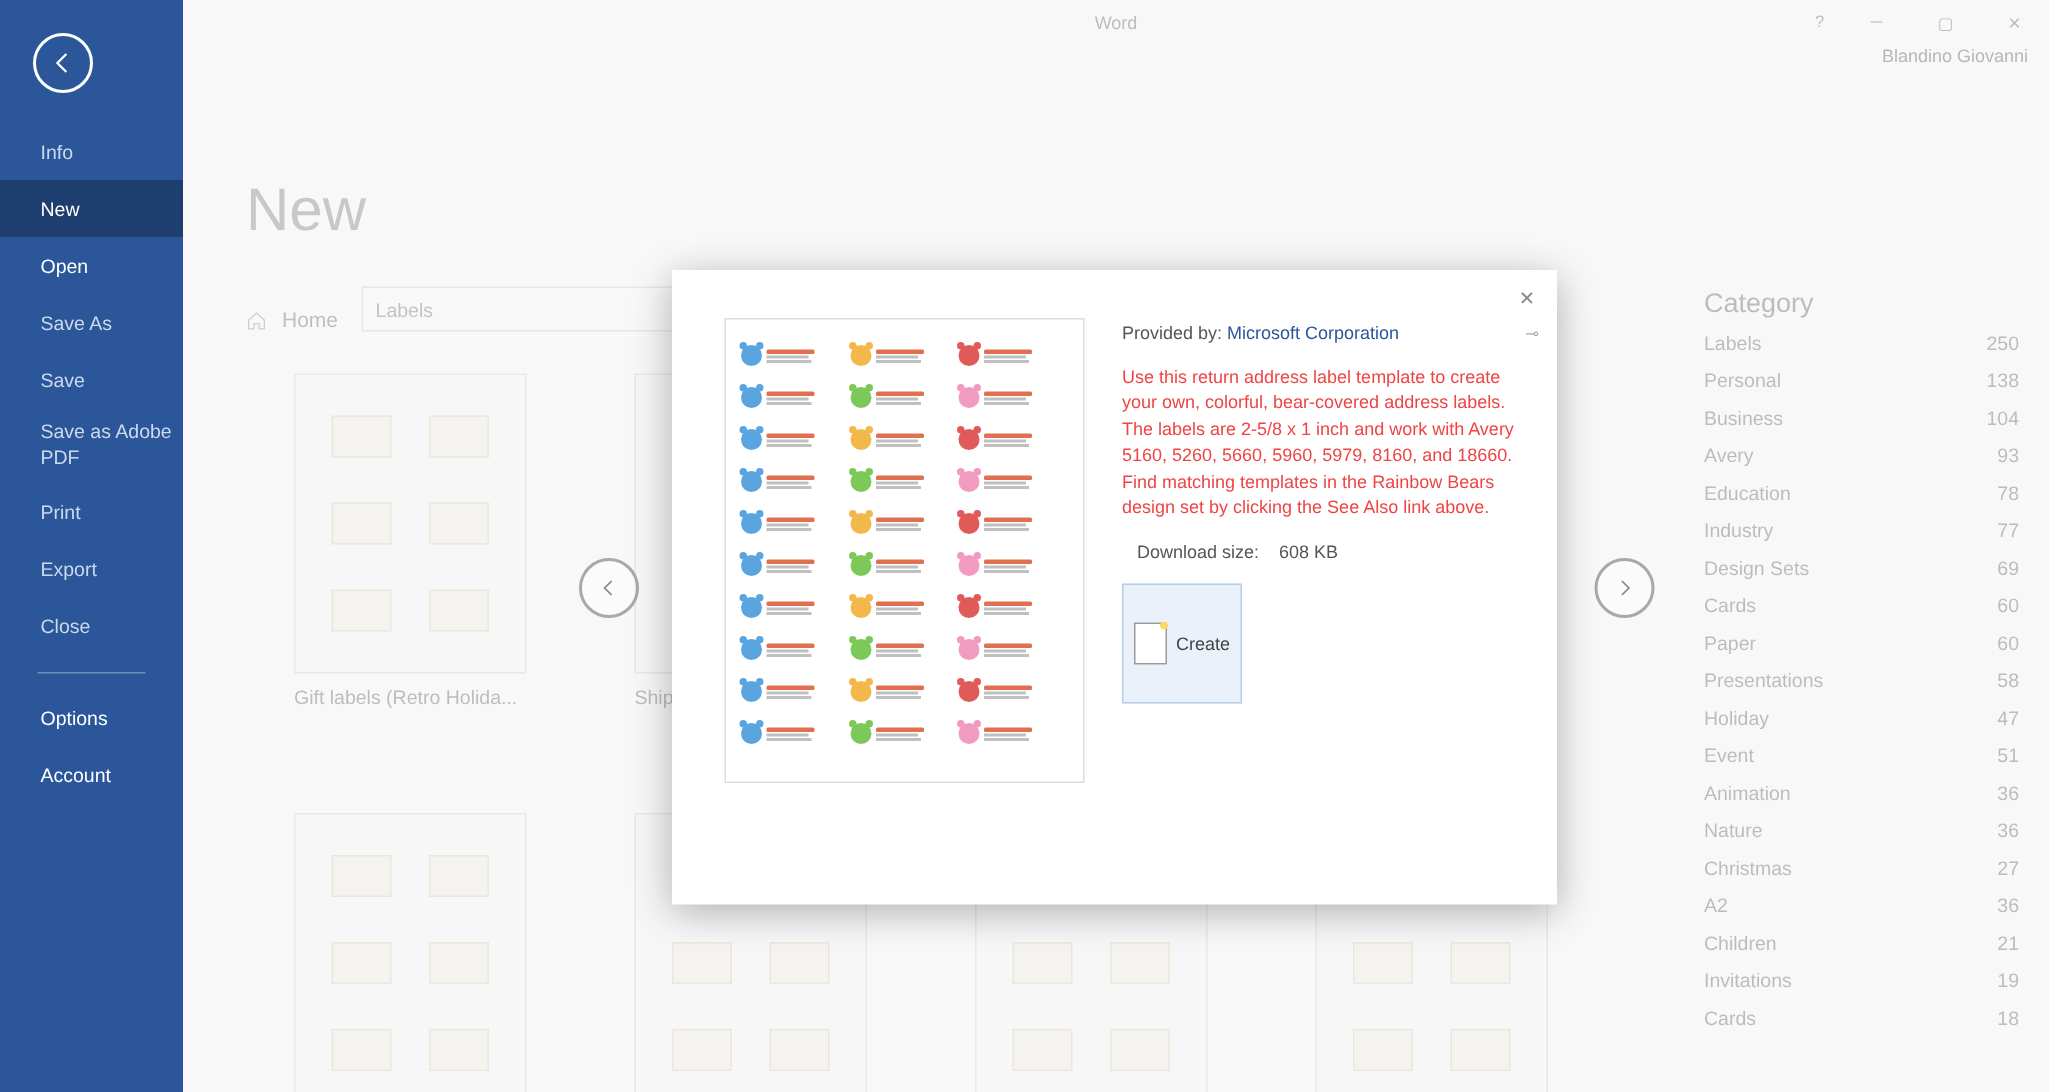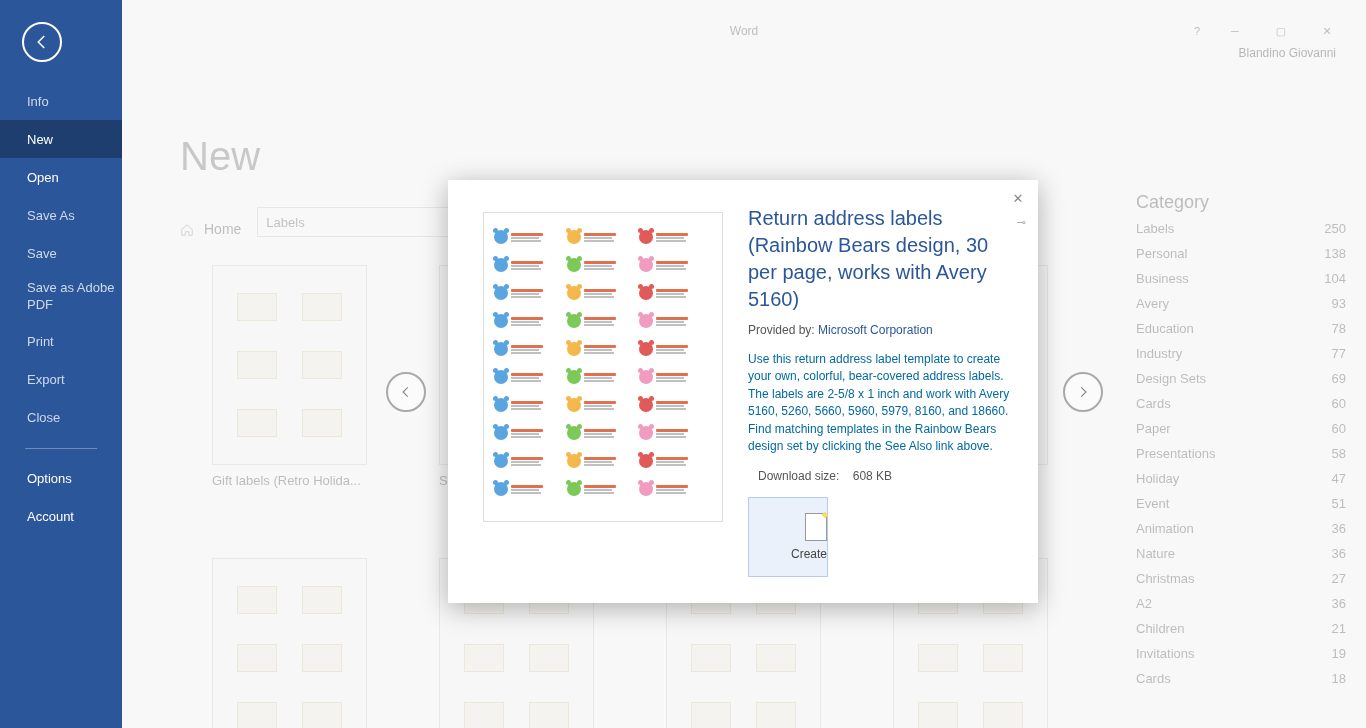--- a/index.html
+++ b/index.html
@@ -11,21 +11,21 @@
 .titlebar .help{width:30px;}
 .userline{height:28px;text-align:right;padding-right:14px;font-size:12px;color:#444;}
 .sidebar{position:absolute;left:0;top:0;width:122px;height:728px;background:#2b579a;color:#fff;}
 .back-btn{width:40px;height:40px;border:2px solid #fff;border-radius:50%;margin:22px 0 20px 22px;display:flex;align-items:center;justify-content:center;}
 .back-btn svg{width:18px;height:18px;}
 .nav-item{height:38px;display:flex;align-items:center;padding-left:27px;font-size:13px;color:#cdd9ec;font-weight:400;}
 .nav-item.active{background:#1e3e70;color:#fff;}
 .nav-item.bold{color:#fff;}
 .nav-item.tall{height:50px;line-height:1.3;padding-top:6px;padding-bottom:6px;}
 .nav-sep{border-top:1px solid #6d8cbb;margin:12px 25px 10px 25px;}
-.content{position:absolute;left:122px;top:0;right:0;height:728px;background:#fff;padding:16px;}
+.content{position:absolute;left:122px;top:0;right:0;height:728px;background:#fff;padding:0;}
 .page-title{font-size:40px;font-weight:300;color:#757575;margin:60px 0 0 42px;}
 .crumb-row{display:flex;align-items:flex-end;gap:10px;margin:28px 0 0 42px;}
 .home-ico{width:14px;height:14px;}
 .crumb{font-size:14px;color:#5a5a5a;}
 .search-box{width:400px;height:30px;border:1px solid #ccc;display:flex;align-items:center;margin-left:6px;}
 .search-box input{flex:1;border:none;outline:none;padding:0 8px;font-size:13px;color:#666;background:transparent;}
 .search-btn{width:30px;height:28px;border-left:1px solid #ccc;display:flex;align-items:center;justify-content:center;color:#2b579a;font-size:13px;}
 .templates{display:grid;grid-template-columns:repeat(4,155px);gap:70px 72px;margin:28px 0 0 74px;}
 .tpl{width:155px;}
 .tpl .thumb{width:155px;height:200px;border:1px solid #d0d0d0;background:#fdfdfd;}
@@ -44,24 +44,24 @@
 .pv-bear::before,.pv-bear::after{content:"";position:absolute;width:5px;height:5px;border-radius:50%;background:inherit;top:-2px;}
 .pv-bear::before{left:-1px;}.pv-bear::after{right:-1px;}
 .pv-lines{display:flex;flex-direction:column;gap:1px;}
 .pv-line1{width:32px;height:3px;background:#e07050;border-radius:1px;}
 .pv-line2{width:28px;height:2px;background:#c0c0c0;}
 .pv-line3{width:30px;height:2px;background:#c0c0c0;}
 .modal .details{position:absolute;left:300px;top:25px;right:25px;}
 .m-title{font-size:20px;color:#2b579a;font-weight:400;line-height:1.35;}
 .m-prov{font-size:12px;color:#555;margin-top:10px;}
 .m-prov a{color:#2b579a;text-decoration:none;margin-left:0;}
-.m-desc{font-size:12px;color:#0369a1;margin-top:14px;line-height:1.45;}
+.m-desc{font-size:12px;color:#ef4444;margin-top:14px;line-height:1.45;}
 .m-dl{font-size:12px;color:#555;margin-top:14px;}
 .m-dl span{margin-left:10px;}
-.create-btn{width:80px;height:80px;border:1px solid #b6cce8;background:#eaf1fa;margin-top:14px;display:flex;flex-direction:column;align-items:flex-end;justify-content:center;gap:6px;}
+.create-btn{width:80px;height:80px;border:1px solid #b6cce8;background:#eaf1fa;margin-top:14px;display:flex;flex-direction:row;align-items:center;justify-content:center;gap:6px;}
 .create-ico{width:22px;height:28px;border:1px solid #999;background:#fff;position:relative;}
 .create-ico::after{content:"";position:absolute;right:-4px;top:-4px;width:10px;height:10px;background:radial-gradient(circle,#ffd966 35%,transparent 40%);}
 .create-btn span{font-size:12px;color:#444;}
 .nav-arrow{position:absolute;top:372px;width:40px;height:40px;border:2px solid #a9a9a9;border-radius:50%;display:flex;align-items:center;justify-content:center;background:rgba(255,255,255,0.4);}
 .nav-arrow.left{left:386px;}
 .nav-arrow.right{left:1063px;}
 .nav-arrow svg{width:14px;height:14px;}
 .thumb-inner{width:100%;height:100%;display:flex;flex-direction:column;justify-content:space-around;padding:12px;}
 .th-row{display:flex;justify-content:space-around;}
 .th-box{width:40px;height:28px;background:#f5f0e8;border:1px solid #d9cfa8;}
@@ -606,21 +606,20 @@
           <div class="pv-bear" style="background:#f29bc1"></div>
           <div class="pv-lines">
             <div class="pv-line1"></div>
             <div class="pv-line2"></div>
             <div class="pv-line3"></div>
           </div>
         </div>
       </div>
   </div>
   <div class="details">
-    <div class="m-title">Return address labels (Rainbow Bears design, 30 per page, works with Avery 5160)</div>
     <div class="m-prov">
       <span>Provided by:</span>
       <a>Microsoft Corporation</a>
     </div>
     <div class="m-desc">Use this return address label template to create your own, colorful, bear-covered address labels. The labels are 2-5/8 x 1 inch and work with Avery 5160, 5260, 5660, 5960, 5979, 8160, and 18660. Find matching templates in the Rainbow Bears design set by clicking the See Also link above.</div>
     <div class="m-dl">
       <span>Download size:</span>
       <span>608 KB</span>
     </div>
     <div class="create-btn">

